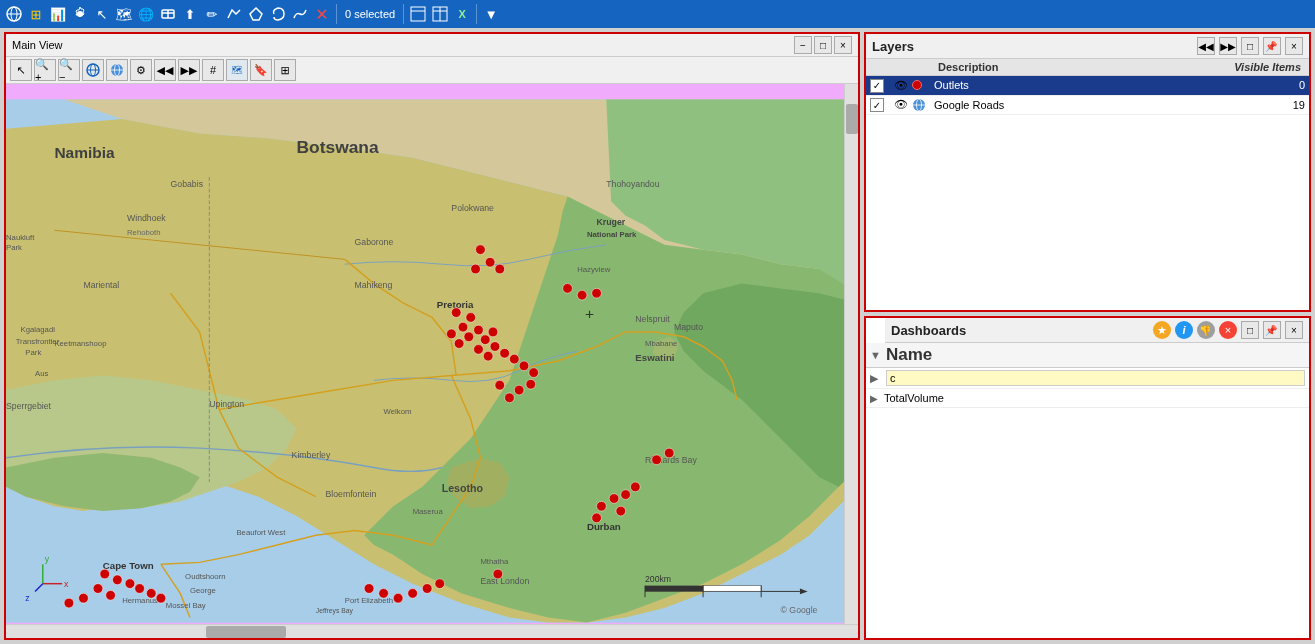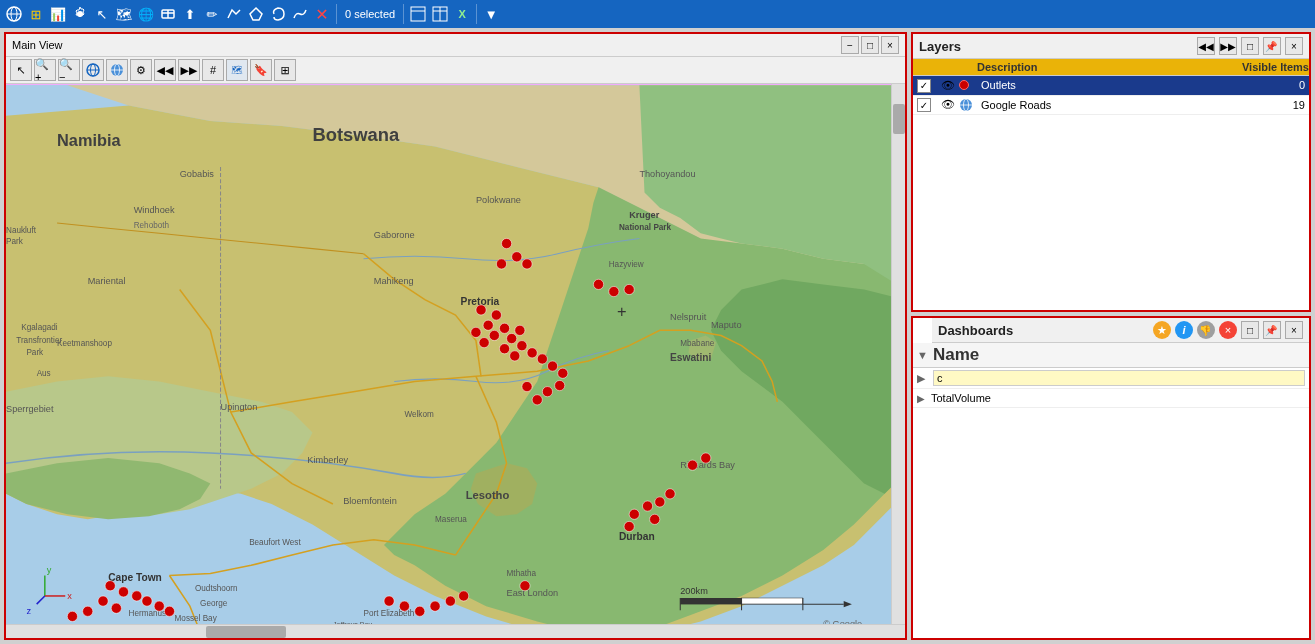--- a/index.html
+++ b/index.html
@@ -132,21 +132,21 @@
       bottom: 0;
       left: 0;
       width: 100%;
       height: 14px;
       background: #e0e0e0;
       border-top: 1px solid #ccc;
     }
 
     
     #right-panels {
-      width: 400px;
+      width: 447px;
       display: flex;
       flex-direction: column;
       margin: 4px;
       margin-left: 2px;
       gap: 4px;
     }
 
     
     #layers-panel {
       border: 2px solid #cc0000;
@@ -180,28 +180,28 @@
       background: #e8e8e8;
       cursor: pointer;
       display: inline-flex;
       align-items: center;
       justify-content: center;
       font-size: 10px;
     }
 
     #layers-table-header {
       display: flex;
-      background: #eab308;
+      background: #e5e5e5;
       border-bottom: 1px solid #ccc;
-      padding: 2px 0;
+      padding: 2px 8px;
     }
     .layers-col-check { width: 24px; }
     .layers-col-icons { width: 40px; }
     .layers-col-desc { flex: 1; font-weight: bold; font-size: 11px; color: #333; }
-    .layers-col-vis { width: 80px; font-weight: bold; font-size: 11px; color: #333; text-align: right; }
+    .layers-col-vis { width: 80px; font-weight: bold; font-size: 11px; color: #333; text-align: right; font-style: italic; }
 
     #layers-list { flex: 1; }
     .layer-row {
       display: flex;
       align-items: center;
       padding: 2px 4px;
       border-bottom: 1px solid #eee;
       cursor: pointer;
     }
     .layer-row.selected { background: #1a3a8c; }

